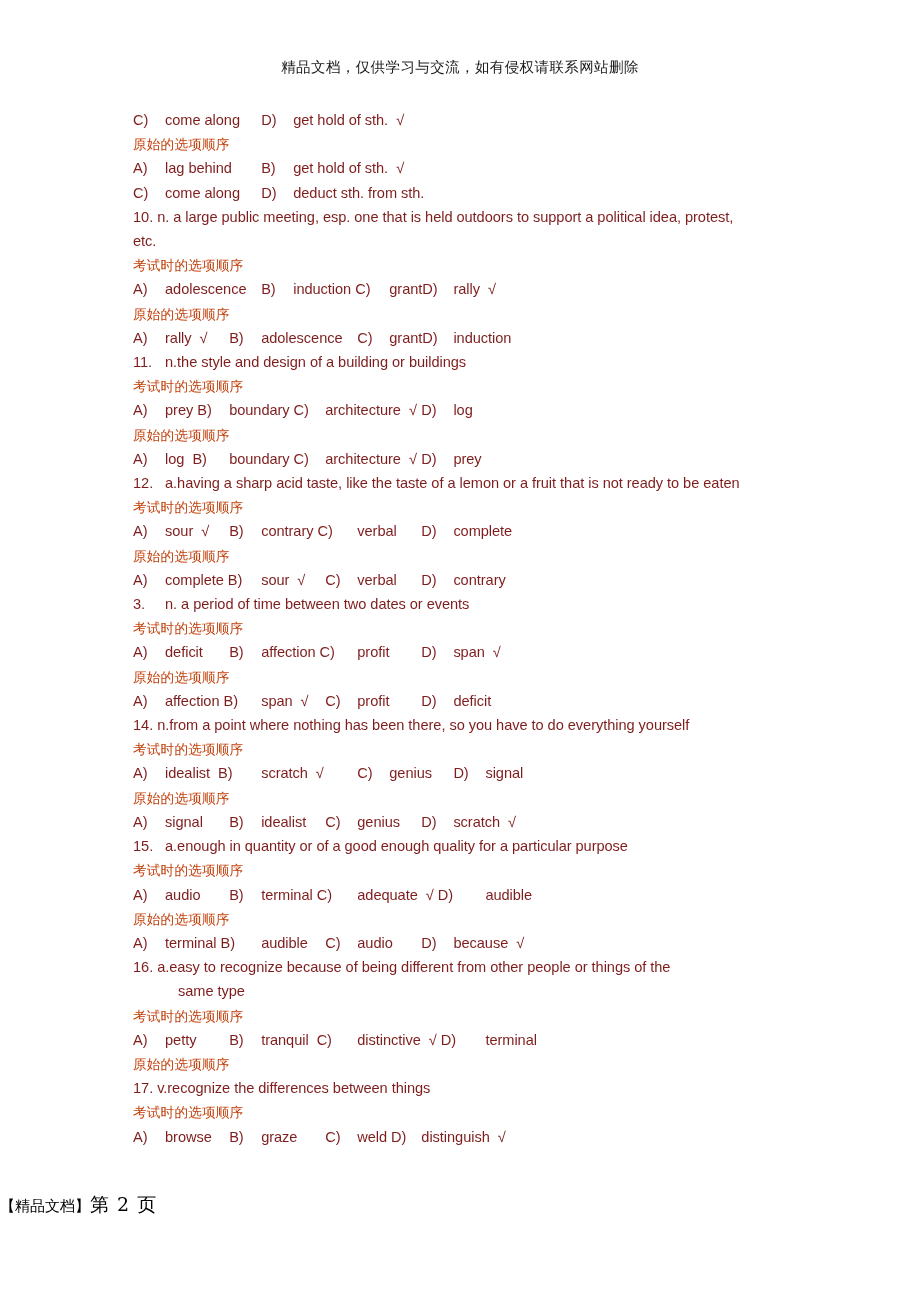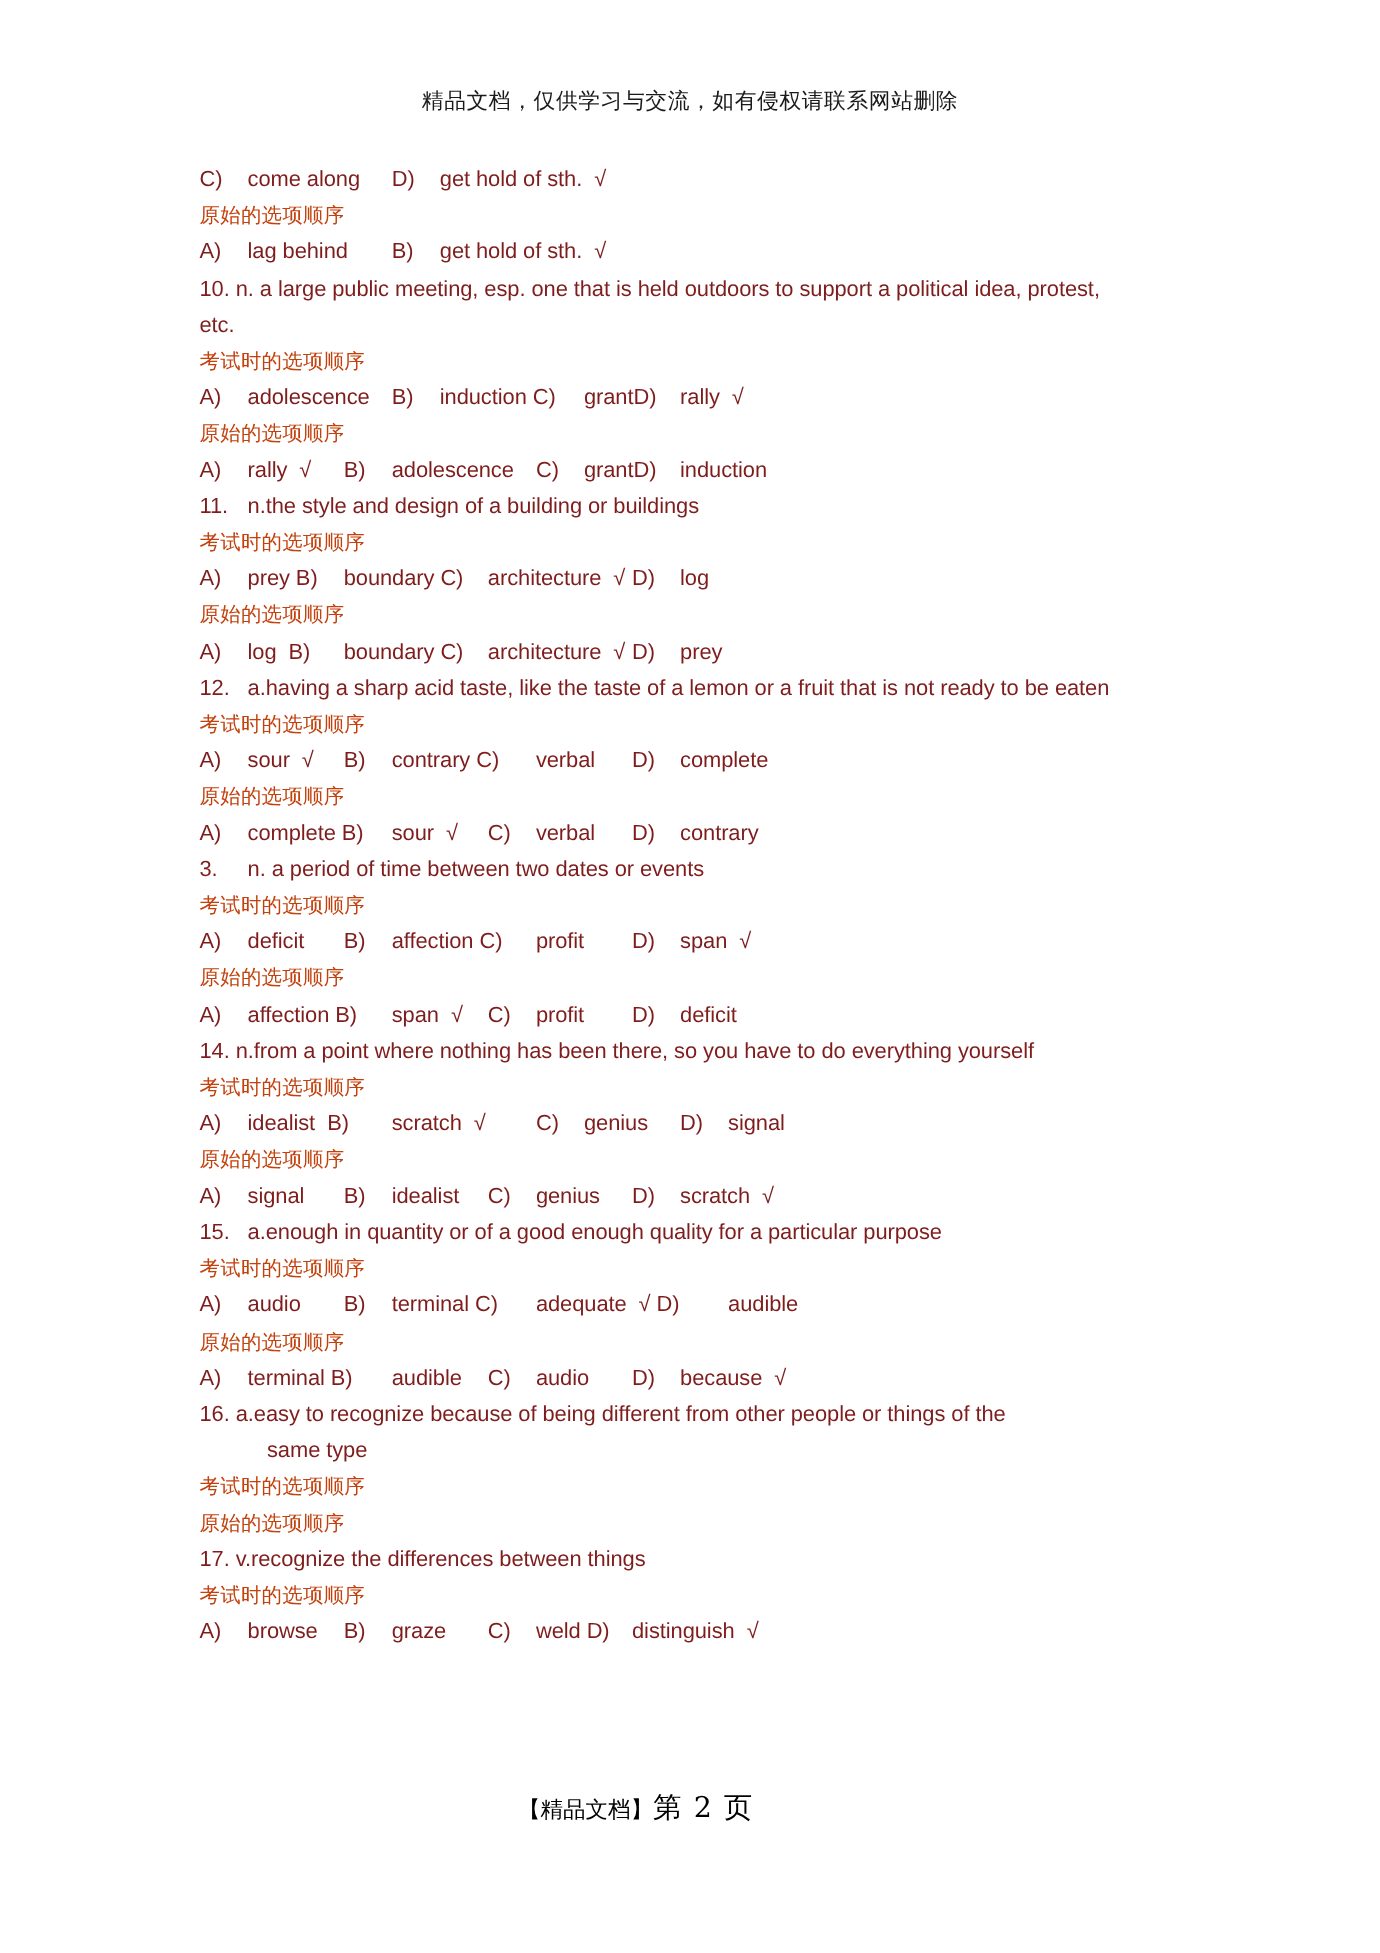--- a/index.html
+++ b/index.html
@@ -83,21 +83,20 @@
     font-family: "Liberation Sans", "DejaVu Sans", sans-serif;
     padding-left: 45px;
   }
 
   
   .footer {
     position: absolute;
     top: 1192px;
     left: 0;
     width: 848px;
-    text-align: center;
   }
   .footer-text {
     font-family: "DejaVu Serif", "Liberation Serif", serif;
     font-size: 19px;
     color: #000000;
     letter-spacing: 1px;
     white-space: nowrap;
   }
   .footer-brand {
     font-size: 15px;
@@ -111,20 +110,21 @@
 
   <div class="header">
     <span class="header-text">精品文档，仅供学习与交流，如有侵权请联系网站删除</span>
   </div>
   <div class="header-rule"></div>
 
   <div class="content" id="content-root">
       <div class="line opt">C)	come along	D)	get hold of sth.  √</div>
       <div class="line cn">原始的选项顺序</div>
       <div class="line opt">A)	lag behind	B)	get hold of sth.  √</div>
+      <div class="line opt">C)	come along	D)	deduct sth. from sth.</div>
       <div class="line stem">10. n. a large public meeting, esp. one that is held outdoors to support a political idea, protest,</div>
       <div class="line stem">etc.</div>
       <div class="line cn">考试时的选项顺序</div>
       <div class="line opt">A)	adolescence	B)	induction C)	grantD)	rally  √</div>
       <div class="line cn">原始的选项顺序</div>
       <div class="line opt">A)	rally  √	B)	adolescence	C)	grantD)	induction</div>
       <div class="line stem">11.	n.the style and design of a building or buildings</div>
       <div class="line cn">考试时的选项顺序</div>
       <div class="line opt">A)	prey B)	boundary C)	architecture  √	D)	log</div>
       <div class="line cn">原始的选项顺序</div>
@@ -145,20 +145,21 @@
       <div class="line cn">原始的选项顺序</div>
       <div class="line opt">A)	signal	B)	idealist	C)	genius	D)	scratch  √</div>
       <div class="line stem">15.	a.enough in quantity or of a good enough quality for a particular purpose</div>
       <div class="line cn">考试时的选项顺序</div>
       <div class="line opt">A)	audio	B)	terminal C)	adequate  √ D)	audible</div>
       <div class="line cn">原始的选项顺序</div>
       <div class="line opt">A)	terminal B)	audible	C)	audio	D)	because  √</div>
       <div class="line stem">16. a.easy to recognize because of being different from other people or things of the</div>
       <div class="line cont">same type</div>
       <div class="line cn">考试时的选项顺序</div>
+      <div class="line opt">A)	petty	B)	tranquil  C)	distinctive  √ D)	terminal</div>
       <div class="line cn">原始的选项顺序</div>
       <div class="line stem">17. v.recognize the differences between things</div>
       <div class="line cn">考试时的选项顺序</div>
       <div class="line opt">A)	browse	B)	graze	C)	weld D)	distinguish  √</div>
     </div>
 
   <div class="footer">
     <span class="footer-text"><span class="footer-brand">【精品文档】</span><span>第 2 页</span></span>
   </div>
 

